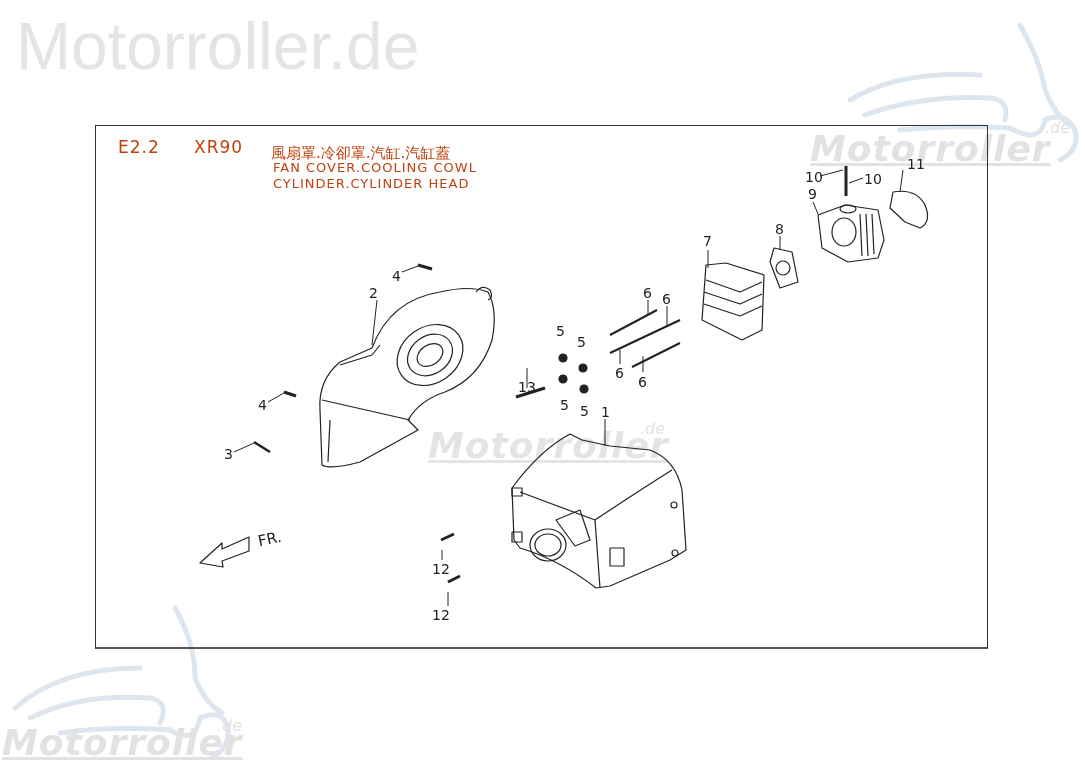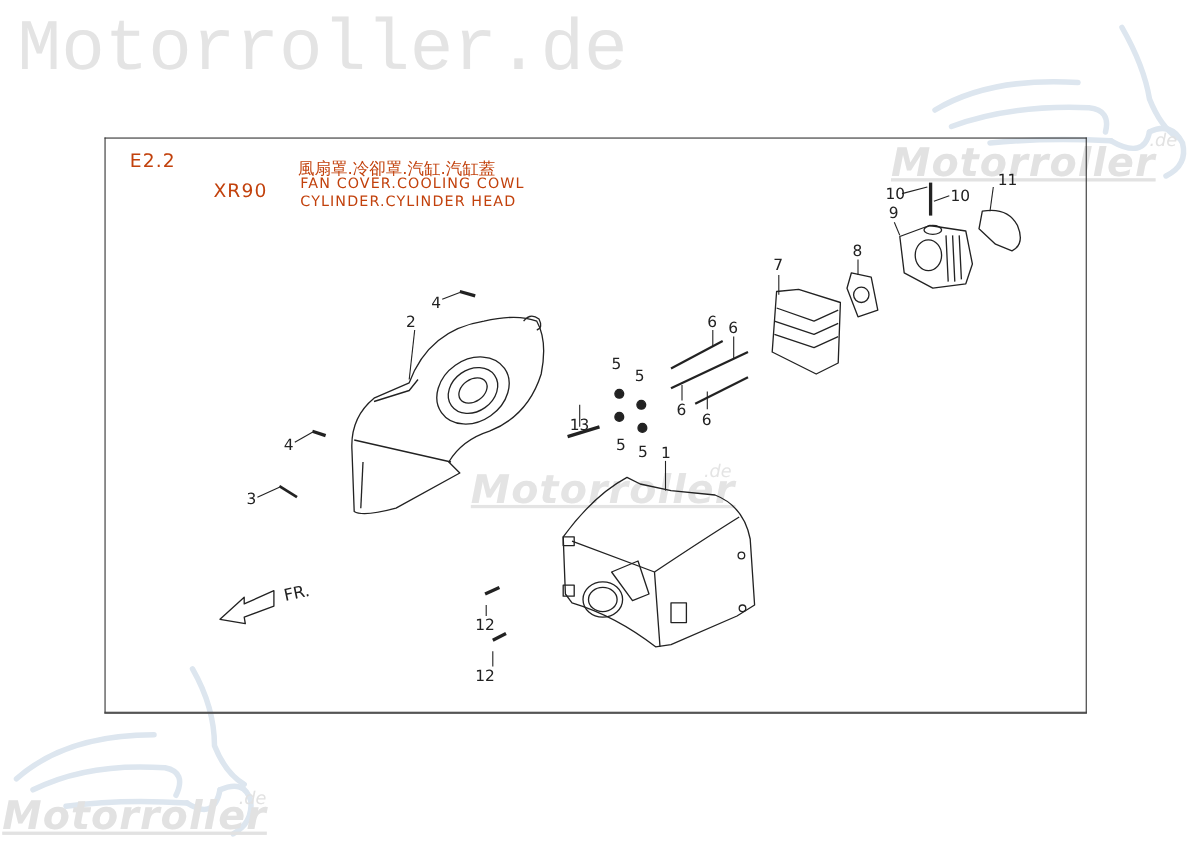--- a/index.html
+++ b/index.html
@@ -1,28 +1,28 @@
 <!DOCTYPE html>
 <html><head>
 <meta charset="utf-8">
 <style>
   html, body { margin:0; padding:0; }
   body { width:1085px; height:768px; background:#ffffff; position:relative; overflow:hidden;
          font-family:"Liberation Sans", sans-serif; }
   .wm-top { position:absolute; left:16px; top:8px; font-size:66px; color:#e4e4e4;
-            font-family:Liberation Mono, monospace; letter-spacing:0px; }
+            font-family:Liberation Sans, sans-serif; letter-spacing:0px; }
   .wm-logo { position:absolute; }
   .wm-logo .brand { position:absolute; font-family:"DejaVu Sans", sans-serif; font-weight:bold;
             font-style:italic; color:#e2e2e2; letter-spacing:1px;text-decoration:underline; }
   .wm-logo .tld { position:absolute; font-family:"DejaVu Sans", sans-serif; font-style:italic; color:#e2e2e2; }
   .frame { position:absolute; left:95px; top:125px; width:893px; height:524px;
            border:1.5px solid #333; border-bottom:2px solid #555; box-sizing:border-box; }
   .hdr { position:absolute; font-family:"DejaVu Sans", sans-serif; color:#c2410c; }
   .code { left:118px; top:137px; font-size:17px; letter-spacing:1px; }
-  .model { left:194px; top:137px; font-size:17px; letter-spacing:1px;margin-top:27px; }
+  .model { left:194px; top:137px; font-size:17px; letter-spacing:1px; }
   .zh { left:271px; top:144px; font-size:15px; }
   .en1 { left:273px; top:160px; font-size:13px; letter-spacing:1px; }
   .en2 { left:273px; top:176px; font-size:13px; letter-spacing:1px; }
   .callout { position:absolute; font-family:"DejaVu Sans", sans-serif; font-size:14px; color:#222; }
   svg.art { position:absolute; left:0; top:0; }
 </style>
 </head>
 <body>
 
 <div class="wm-top">Motorroller.de</div>

